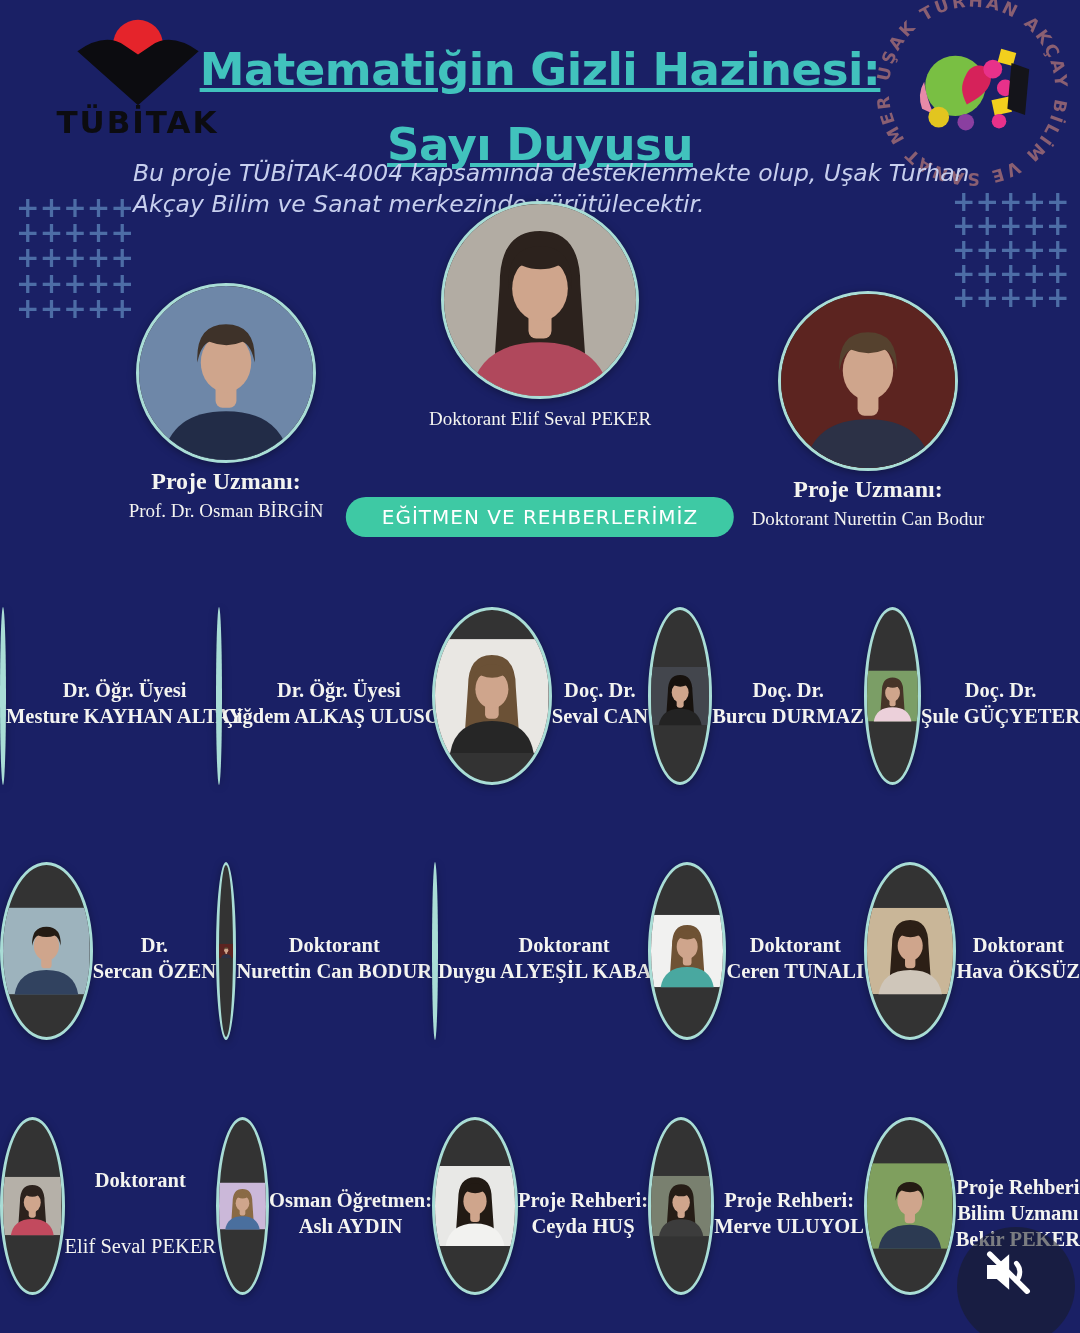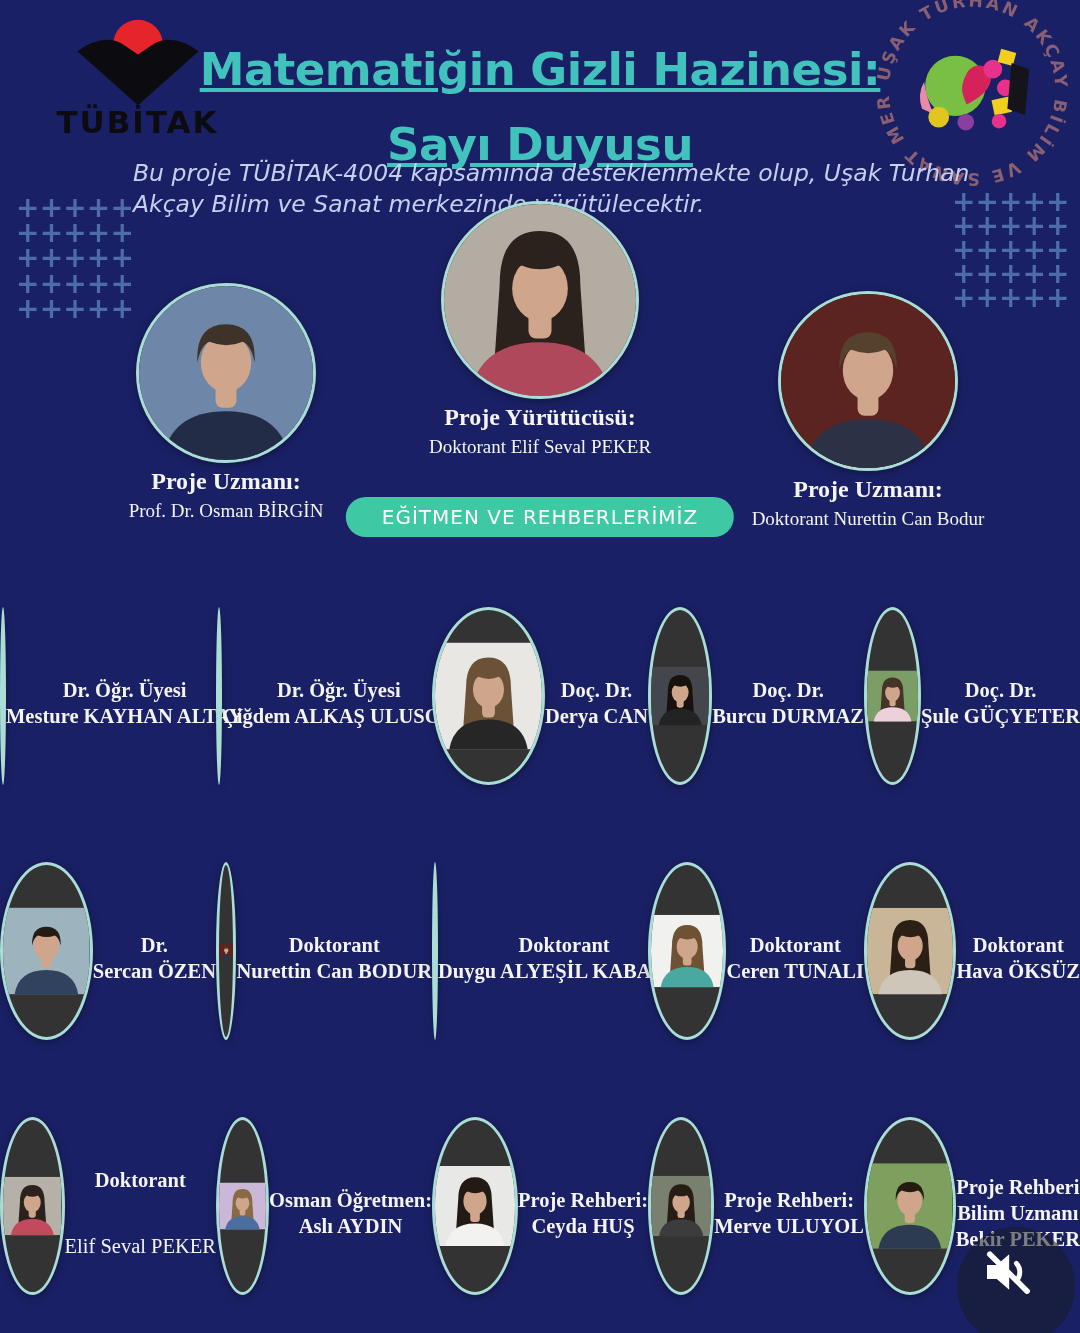--- a/index.html
+++ b/index.html
@@ -221,21 +221,20 @@
     </figcaption>
   </figure>
 
   <figure class="leader leader-center" data-name="leader-elif-seval-peker">
     <div class="avatar" data-name="leader-photo" style="--p-bg: #b2aca3; --p-hair: #2c221d; --p-top: #b0485c; --lh: 1;">
       <svg viewBox="0 0 100 100">
           <use href="#sil"></use>
         </svg>
     </div>
     <figcaption>
-      <div class="role-line" data-name="leader-role">Proje Yürütücüsü:</div>
       <div class="name-line" data-name="leader-name">Doktorant Elif Seval PEKER</div>
     </figcaption>
   </figure>
 
   <figure class="leader leader-right" data-name="leader-nurettin-can-bodur">
     <div class="avatar" data-name="leader-photo" style="--p-bg: #5c2420; --p-hair: #55412e; --p-top: #2c3146; --lh: 0;">
       <svg viewBox="0 0 100 100">
           <use href="#sil"></use>
         </svg>
     </div>
@@ -274,21 +273,21 @@
     </figure>
 
     <figure class="member" data-name="team-member">
       <div class="avatar" data-name="member-photo" style="--p-bg: #e9e7e3; --p-hair: #6b5136; --p-top: #262626; --lh: 1;">
           <svg viewBox="0 0 100 100">
             <use href="#sil"></use>
           </svg>
         </div>
       <figcaption>
           <span class="cap-line" data-name="member-role">Doç. Dr.</span>
-          <span class="cap-line" data-name="member-name">Derya CAN</span>
+          <span class="cap-line" data-name="member-name">Seval CAN</span>
         </figcaption>
     </figure>
 
     <figure class="member" data-name="team-member">
       <div class="avatar" data-name="member-photo" style="--p-bg: #43464d; --p-hair: #17120e; --p-top: #232323; --lh: 1;">
           <svg viewBox="0 0 100 100">
             <use href="#sil"></use>
           </svg>
         </div>
       <figcaption>

